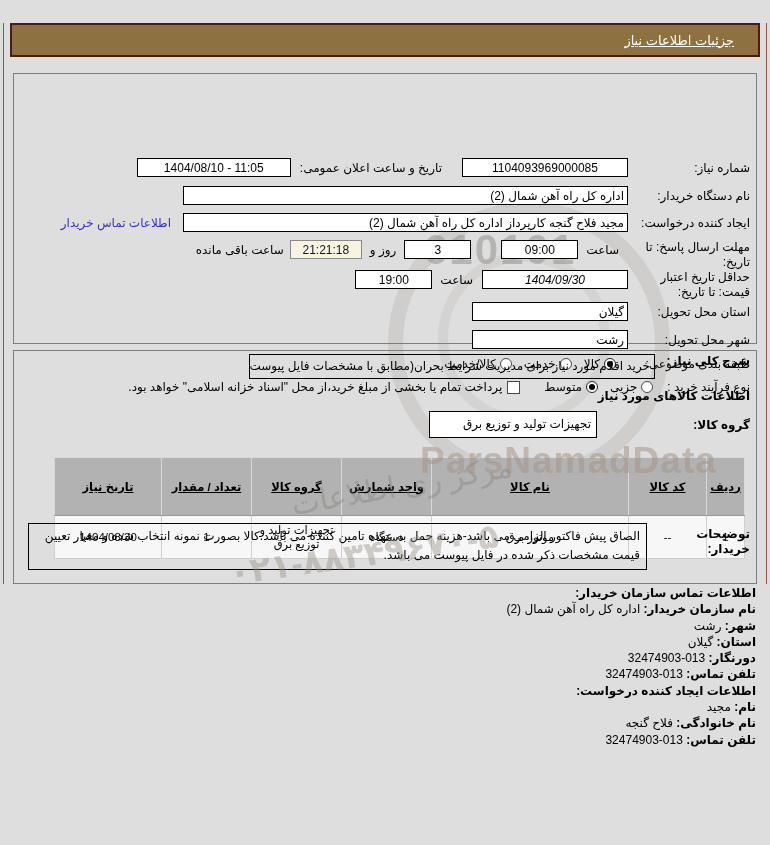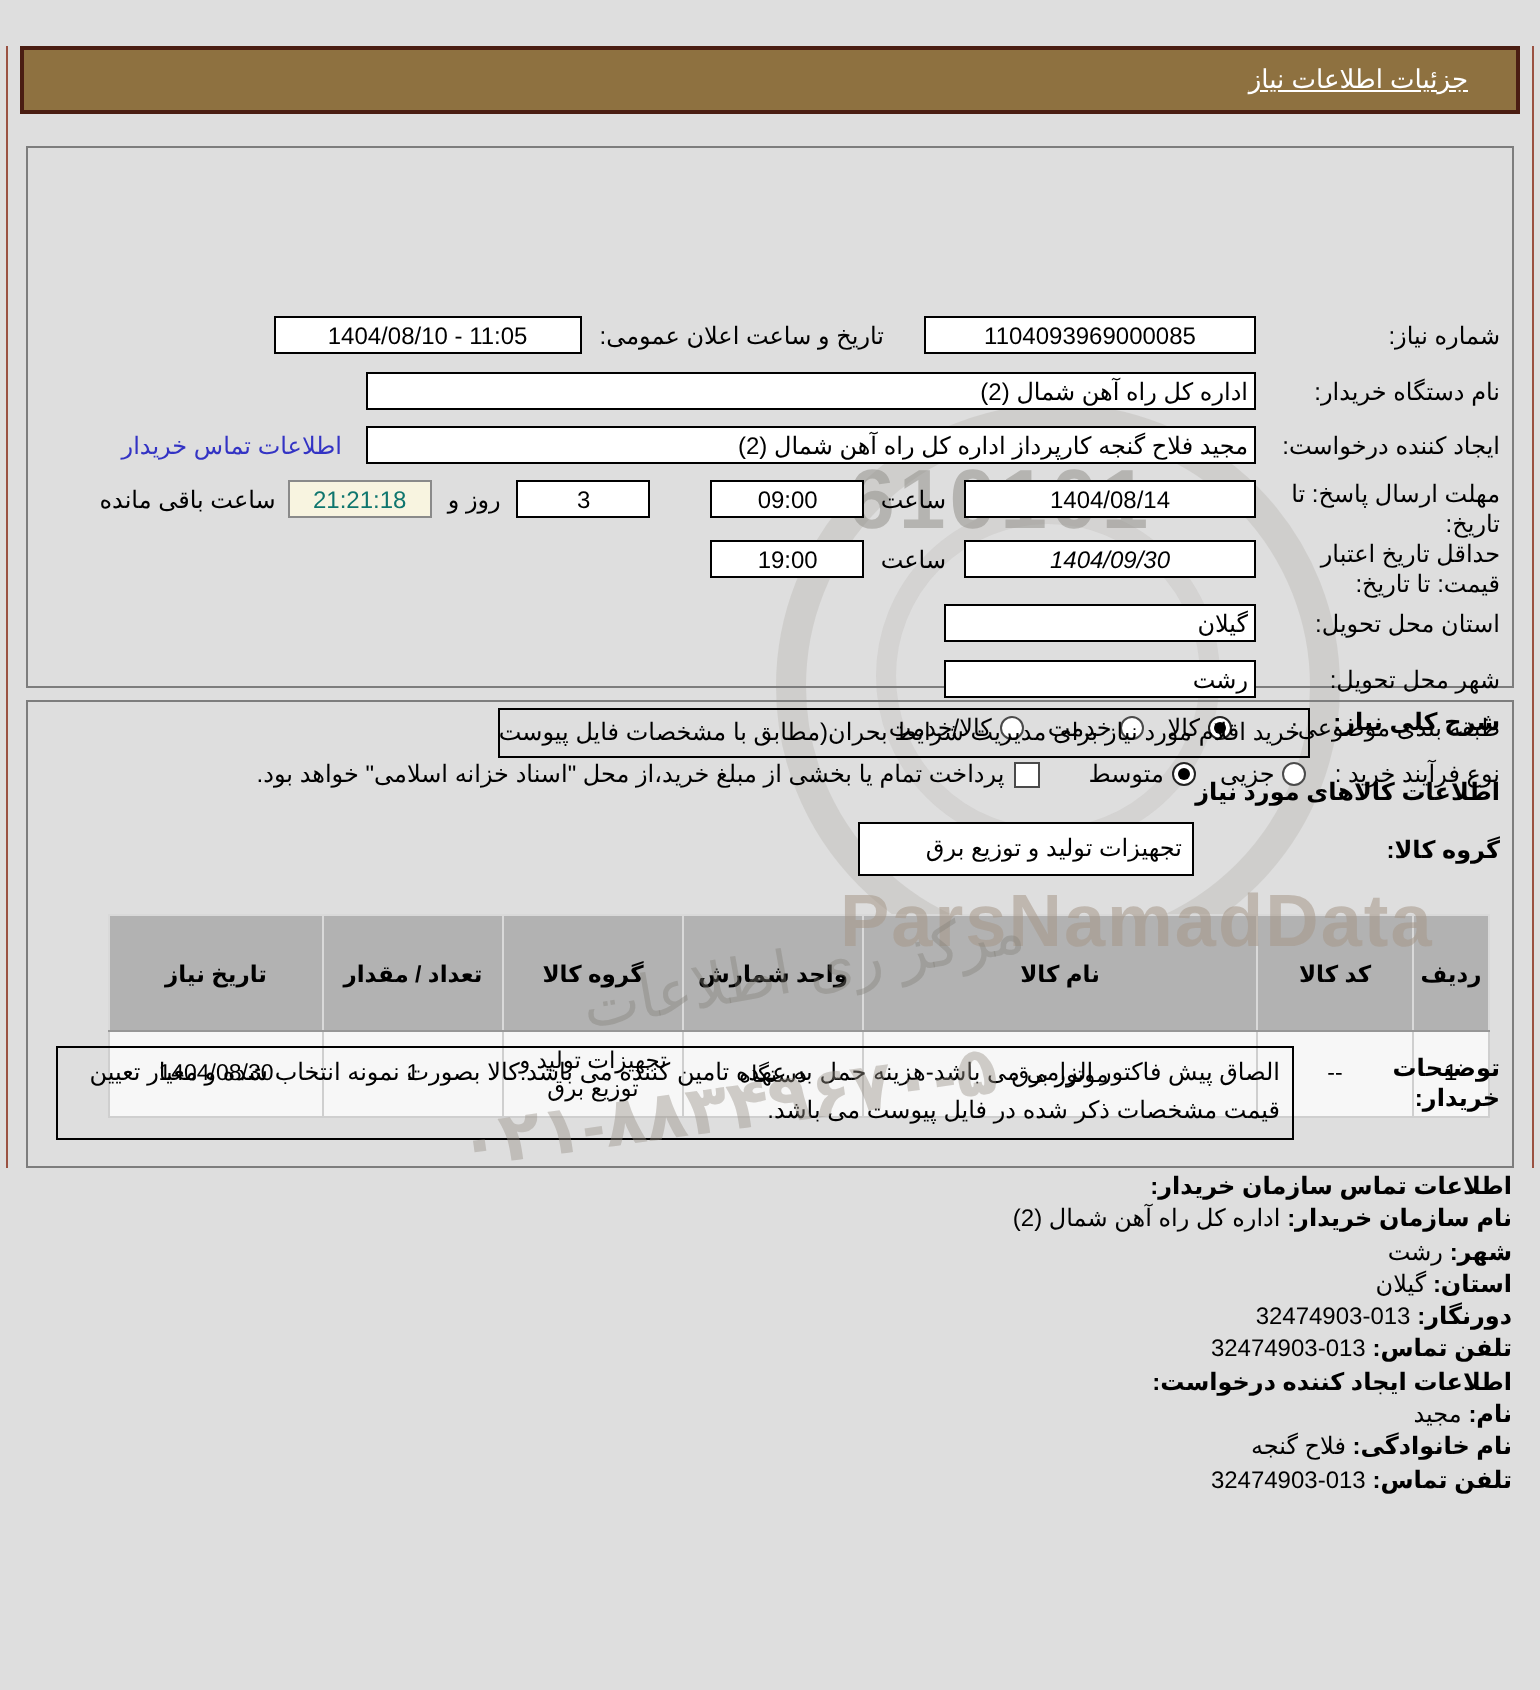--- a/index.html
+++ b/index.html
@@ -23,42 +23,42 @@
   .row{position:absolute; right:6px; left:6px; display:flex; align-items:center;
     white-space:nowrap; z-index:2;}
   .row.top{align-items:flex-start;}
   .lblcol{flex:0 0 122px; white-space:normal;}
   .wrap{white-space:normal; line-height:15px;}
   .inp{box-sizing:border-box; height:19px; background:#fff; border:1px solid #000;
     padding:0 3px; display:flex; align-items:center; overflow:hidden; flex-shrink:0;}
   .center{justify-content:center;}
   .ltr{direction:ltr;}
   .link{color:#3333c4; cursor:pointer;}
-  .count{background:#f8f4e0; border:1px solid #8a8a8a; color:#0f766e;}
+  .count{background:#f8f4e0; border:1px solid #8a8a8a; color:#0f172a;}
   .radio{flex:0 0 12px; width:12px; height:12px; border:1px solid #4a4a4a; border-radius:50%;
     background:#fff; margin-left:4px; box-sizing:border-box;}
   .radio.sel{border:1px solid #222; position:relative;}
   .radio.sel::before{content:""; position:absolute; left:2px; top:2px; width:6px; height:6px;
     background:#000; border-radius:50%;}
   .checkbox{flex:0 0 13px; width:13px; height:13px; border:1px solid #4a4a4a; background:#fff;
     margin-left:5px; box-sizing:border-box;}
   .opt{display:flex; align-items:center; margin-right:12px;}
   .b{font-weight:bold;}
   .descbox{box-sizing:border-box; width:406px; height:25px; border:1px solid #000;
     padding:1px 4px; line-height:21px; overflow:hidden;}
   .groupbox{box-sizing:border-box; width:168px; height:27px; border:1px solid #000;
     background:#fff; padding:1px 5px; line-height:23px; margin-right:58px;}
   .notesbox{box-sizing:border-box; flex:1; margin-right:15px; margin-left:8px; height:47px;
     border:1px solid #000; padding:3px 6px; line-height:19px; white-space:normal; text-align:right;}
   
   .tablewrap{position:absolute; top:106px; right:11px; left:40px; z-index:2;}
   table.goods{border-collapse:collapse; width:100%; direction:rtl; font-size:11.5px;
     border:1px solid #8d8d8d;}
   table.goods th{background:#b2b2b2; border:1px solid #d9d9d9; border-bottom:1px solid #979797;
-    font-weight:bold; height:25px; padding:16px 3px; text-align:center;}
+    font-weight:bold; height:25px; padding:16px 3px; text-align:center;text-decoration:underline;}
   table.goods td{background:#f7f7f7; border:1px solid #cfcfcf; height:38px;
     padding:2px 4px; text-align:center;}
   
   .contact{position:absolute; top:585px; right:14px; left:14px; line-height:16.3px; z-index:2;}
   .contact .line span.v{font-weight:normal;}
   
   .wm{position:absolute; pointer-events:none;}
   .wm-circle{left:388px; top:202px; width:252px; height:252px; border:15px solid rgba(165,162,154,0.26);
     border-radius:50%; z-index:1;}
   .wm-circle2{left:438px; top:252px; width:152px; height:152px; border:10px solid rgba(165,162,154,0.18);
@@ -115,23 +115,20 @@
     <div class="row" style="top:139px;">
       <span class="lblcol">ایجاد کننده درخواست:</span>
       <div class="inp" style="width:445px;">
         <span>مجید فلاح گنجه کارپرداز اداره کل راه آهن شمال (2)</span>
       </div>
       <span class="link" style="margin-right:12px;">اطلاعات تماس خریدار</span>
     </div>
 
     <div class="row top" style="top:166px;">
       <span class="lblcol wrap">مهلت ارسال پاسخ: تا تاریخ:</span>
-      <div class="inp center ltr" style="width:146px;">
-        <span>1404/08/14</span>
-      </div>
       <span style="margin-right:9px; margin-top:3px;">ساعت</span>
       <div class="inp center ltr" style="width:77px; margin-right:8px;">
         <span>09:00</span>
       </div>
       <div class="inp center ltr" style="width:67px; margin-right:30px;">
         <span>3</span>
       </div>
       <span style="margin-right:8px; margin-top:3px;">روز و</span>
       <div class="inp center ltr count" style="width:72px; margin-right:8px;">
         <span>21:21:18</span>

